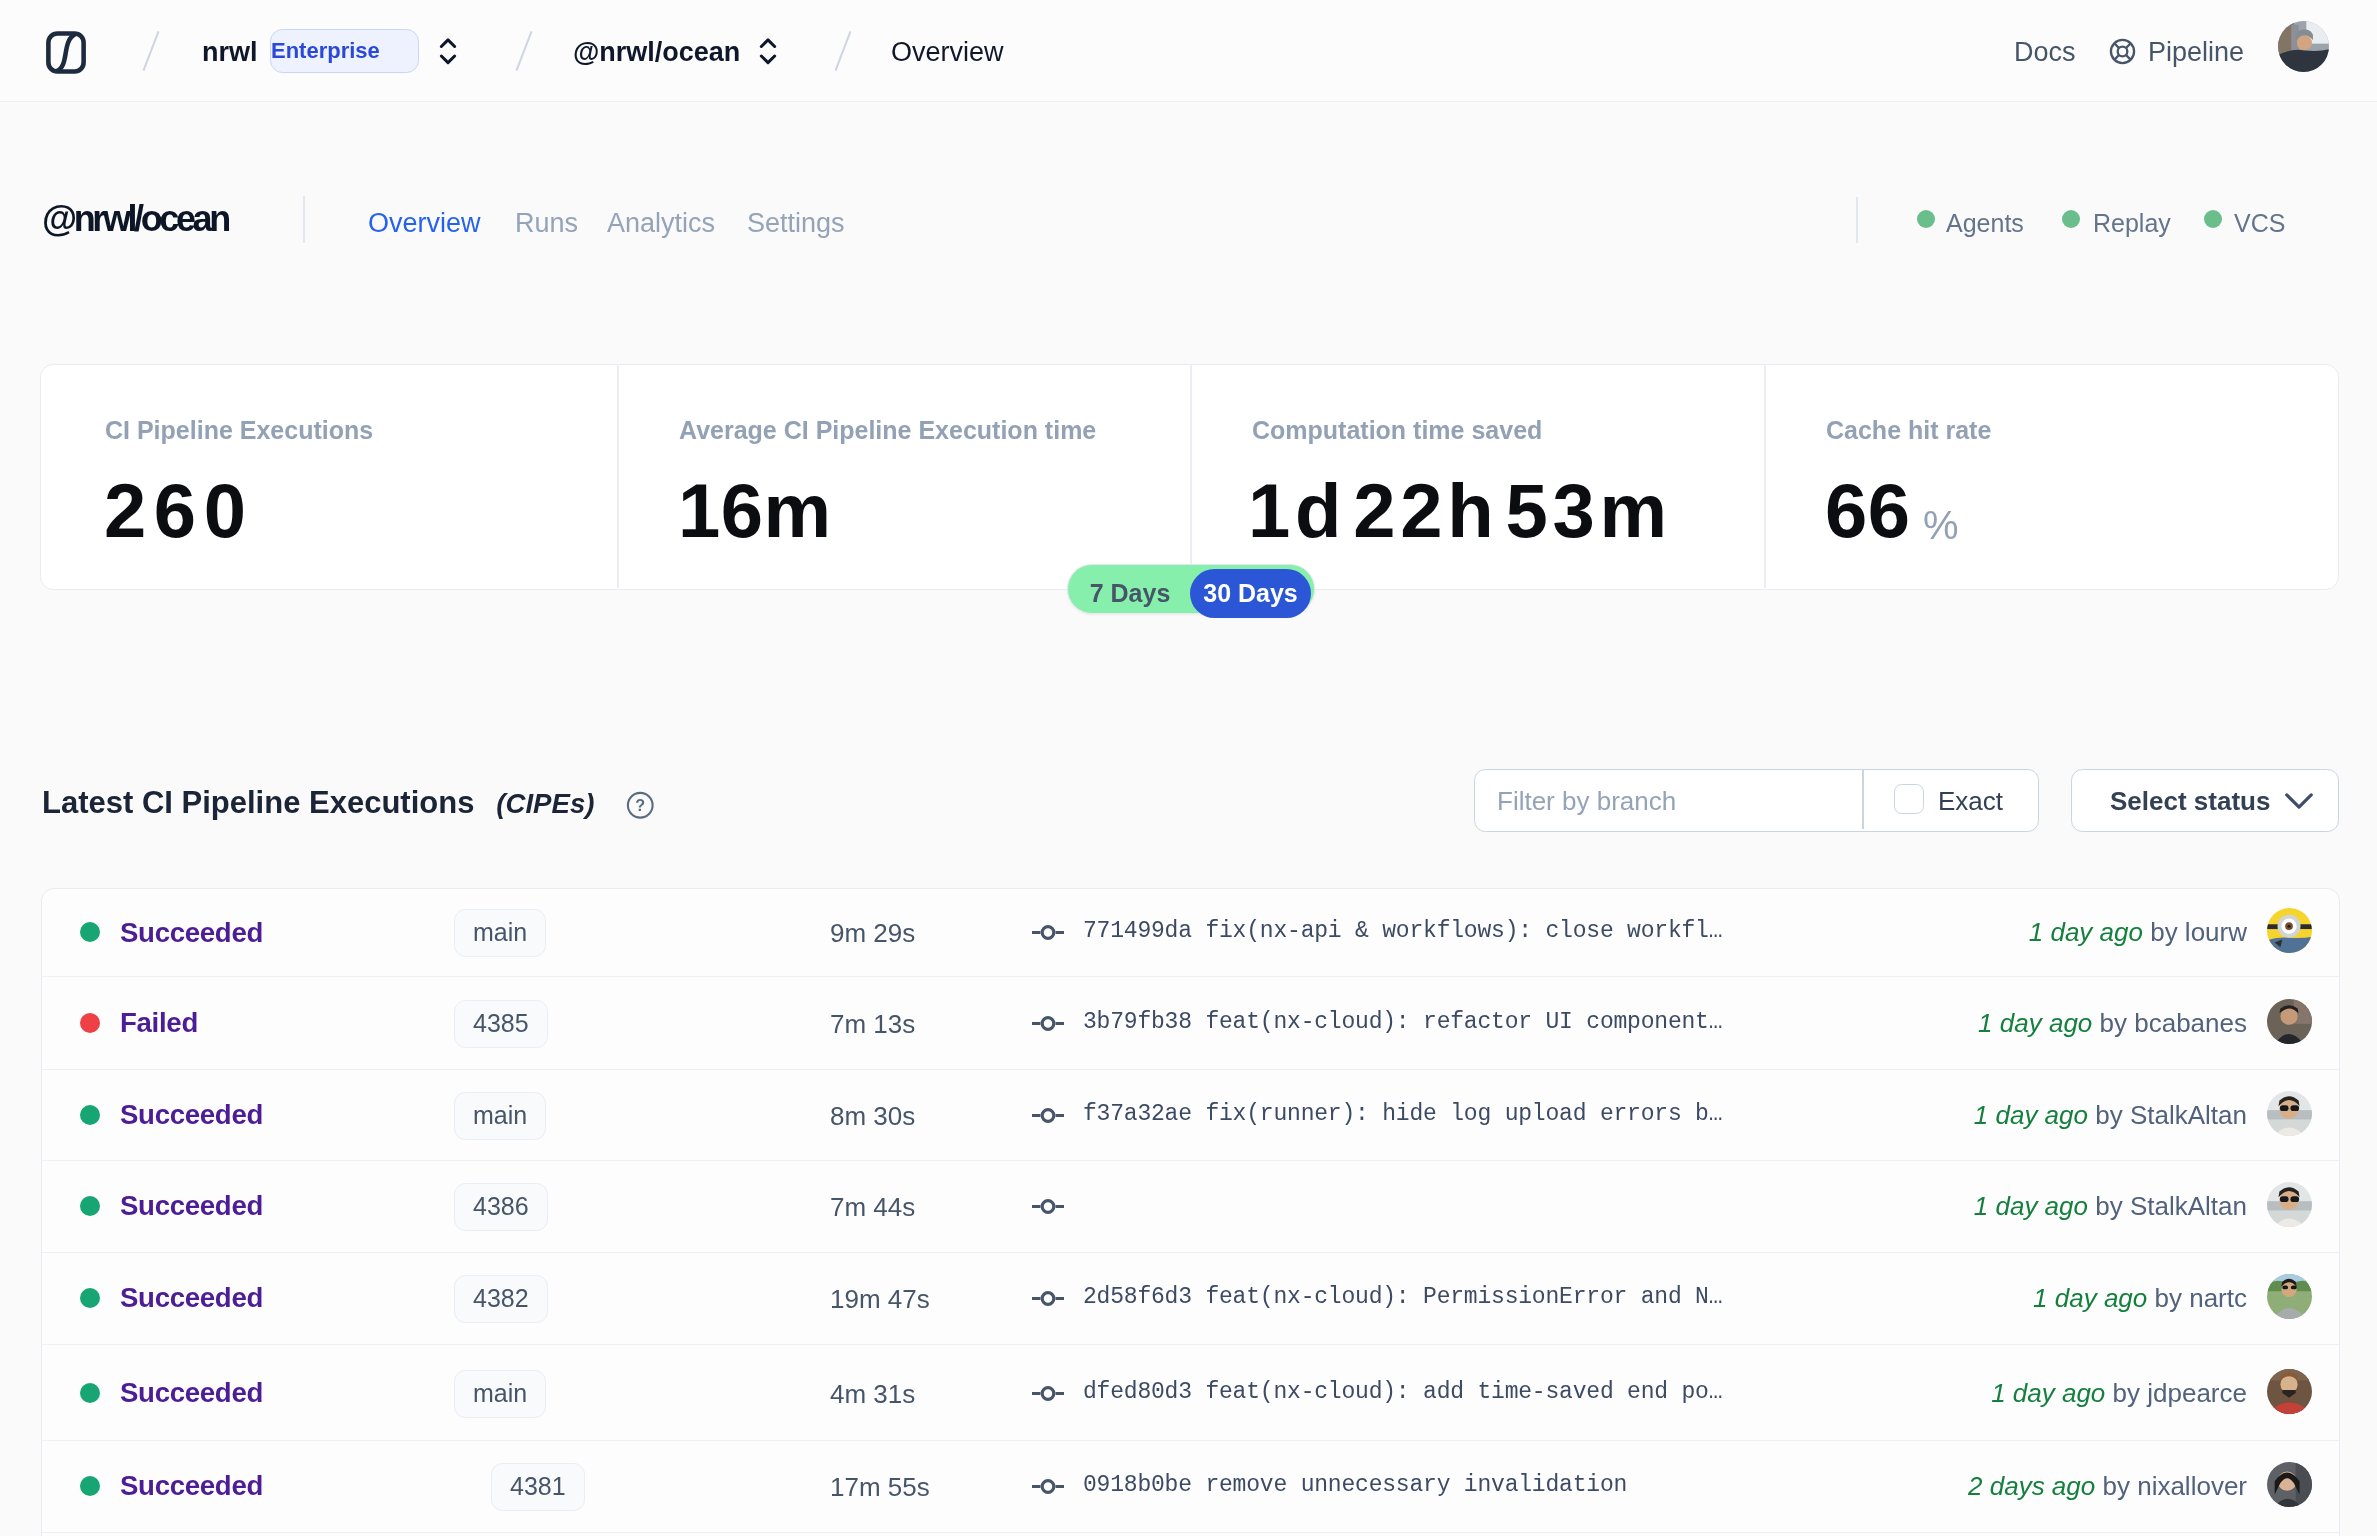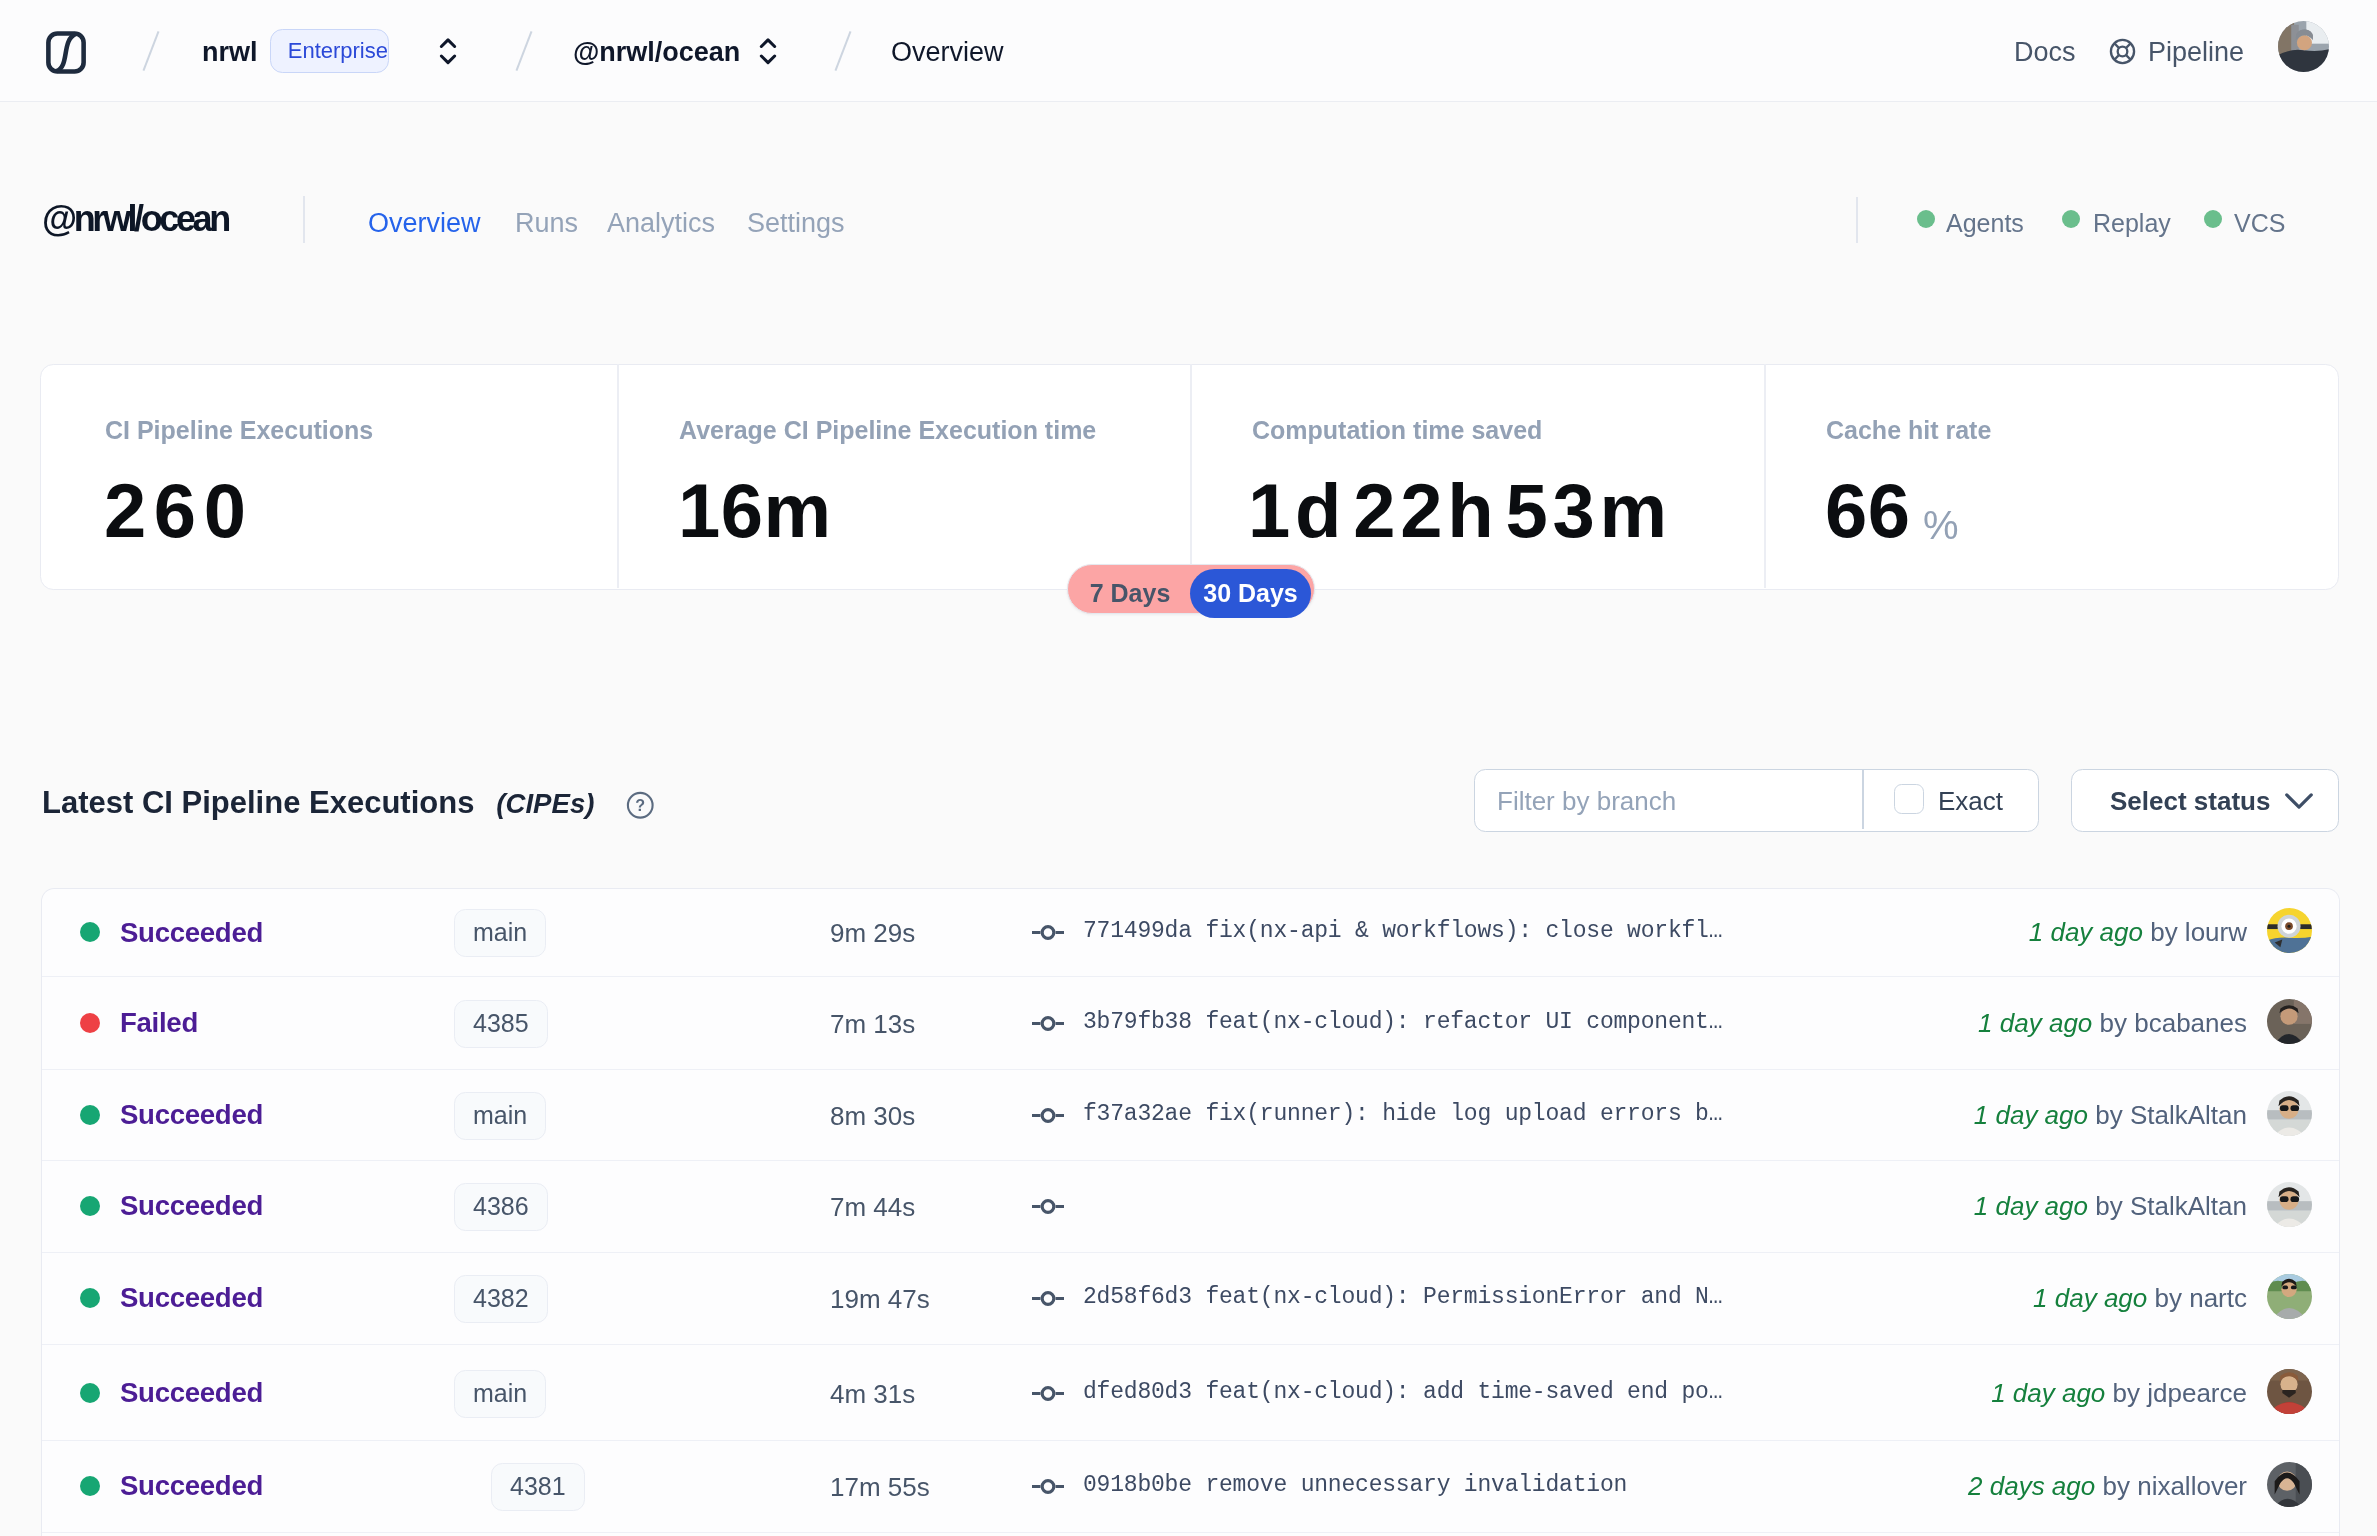--- a/index.html
+++ b/index.html
@@ -6,41 +6,41 @@
   html,body { width:2378px; height:1537px; overflow:hidden; background:#fafafa;
     font-family:"Liberation Sans", sans-serif; }
   .abs { position:absolute; }
   #page { position:relative; width:2378px; height:1537px; }
 
   
   #header { position:absolute; left:0; top:0; width:2378px; height:102px;
     background:#fcfcfd; border-bottom:1.9px solid #ebedf2; }
   .slash { position:absolute; width:1.9px; height:42px; background:#cdd5e0; transform:rotate(21deg); }
   .crumb { position:absolute; font-size:27px; color:#0f172a; line-height:1; }
-  .badge-ent { position:absolute; left:270px; top:28.5px; width:119px; height:44px;
+  .badge-ent { position:absolute; left:270px; top:28.5px; width:149px; height:44px;
     background:#eef2ff; border:1.9px solid #c9d6f8; border-radius:12.4px;
-    color:#2b49d8; font-size:22px; font-weight:400; text-align:right; line-height:41px; }
+    color:#2b49d8; font-size:22px; font-weight:700; text-align:left; line-height:41px; }
   .hdr-right { color:#475569; font-size:27px; line-height:1; }
 
   
   .navlink { position:absolute; font-size:27px; line-height:1; color:#94a3b8; }
   .gdot { position:absolute; width:18px; height:18px; border-radius:50%; background:#6abe8c; }
   .glabel { position:absolute; font-size:25px; line-height:1; color:#64748b; }
 
   
   #stats { position:absolute; left:40px; top:364px; width:2299px; height:226px;
     background:#ffffff; border:1.9px solid #e9ebf2; border-radius:13.3px; }
   .statlabel { position:absolute; top:45px; font-size:25px; font-weight:600; color:#93a1b5; line-height:1.25; }
   .statnum { position:absolute; top:473px; font-size:76px; font-weight:700; color:#0b0d10; line-height:1;
     letter-spacing:3.3px; word-spacing:-19px; }
   .vdiv { position:absolute; top:364px; width:1.9px; height:224px; background:#eceef4; }
 
   
   #toggle { position:absolute; left:1067px; top:564px; width:248px; height:50px;
-    background:#fca5a5; border:1.9px solid #e5e8ee; border-radius:31px;
+    background:#86efac; border:1.9px solid #e5e8ee; border-radius:31px;
     box-shadow:0 1px 2.9px rgba(15,23,42,.06); }
   #tog7 { position:absolute; left:0; top:0; width:124px; height:57px; line-height:57px;
     text-align:center; color:#475569; font-size:25px; font-weight:600; }
   #tog30 { position:absolute; left:122px; top:3.8px; width:121px; height:49px; line-height:49px;
     background:#2b57d7; border-radius:25px; text-align:center; color:#ffffff; font-size:25px; font-weight:600; }
 
   
   #sectitle { position:absolute; left:42px; top:784px; font-size:31px; font-weight:700; color:#1b2537; line-height:1.2; }
   #sectitle .cipes { font-size:27.6px; font-style:italic; font-weight:700; margin-left:13.3px; }
   #filterbox { position:absolute; left:1474px; top:769px; width:565px; height:63px;

